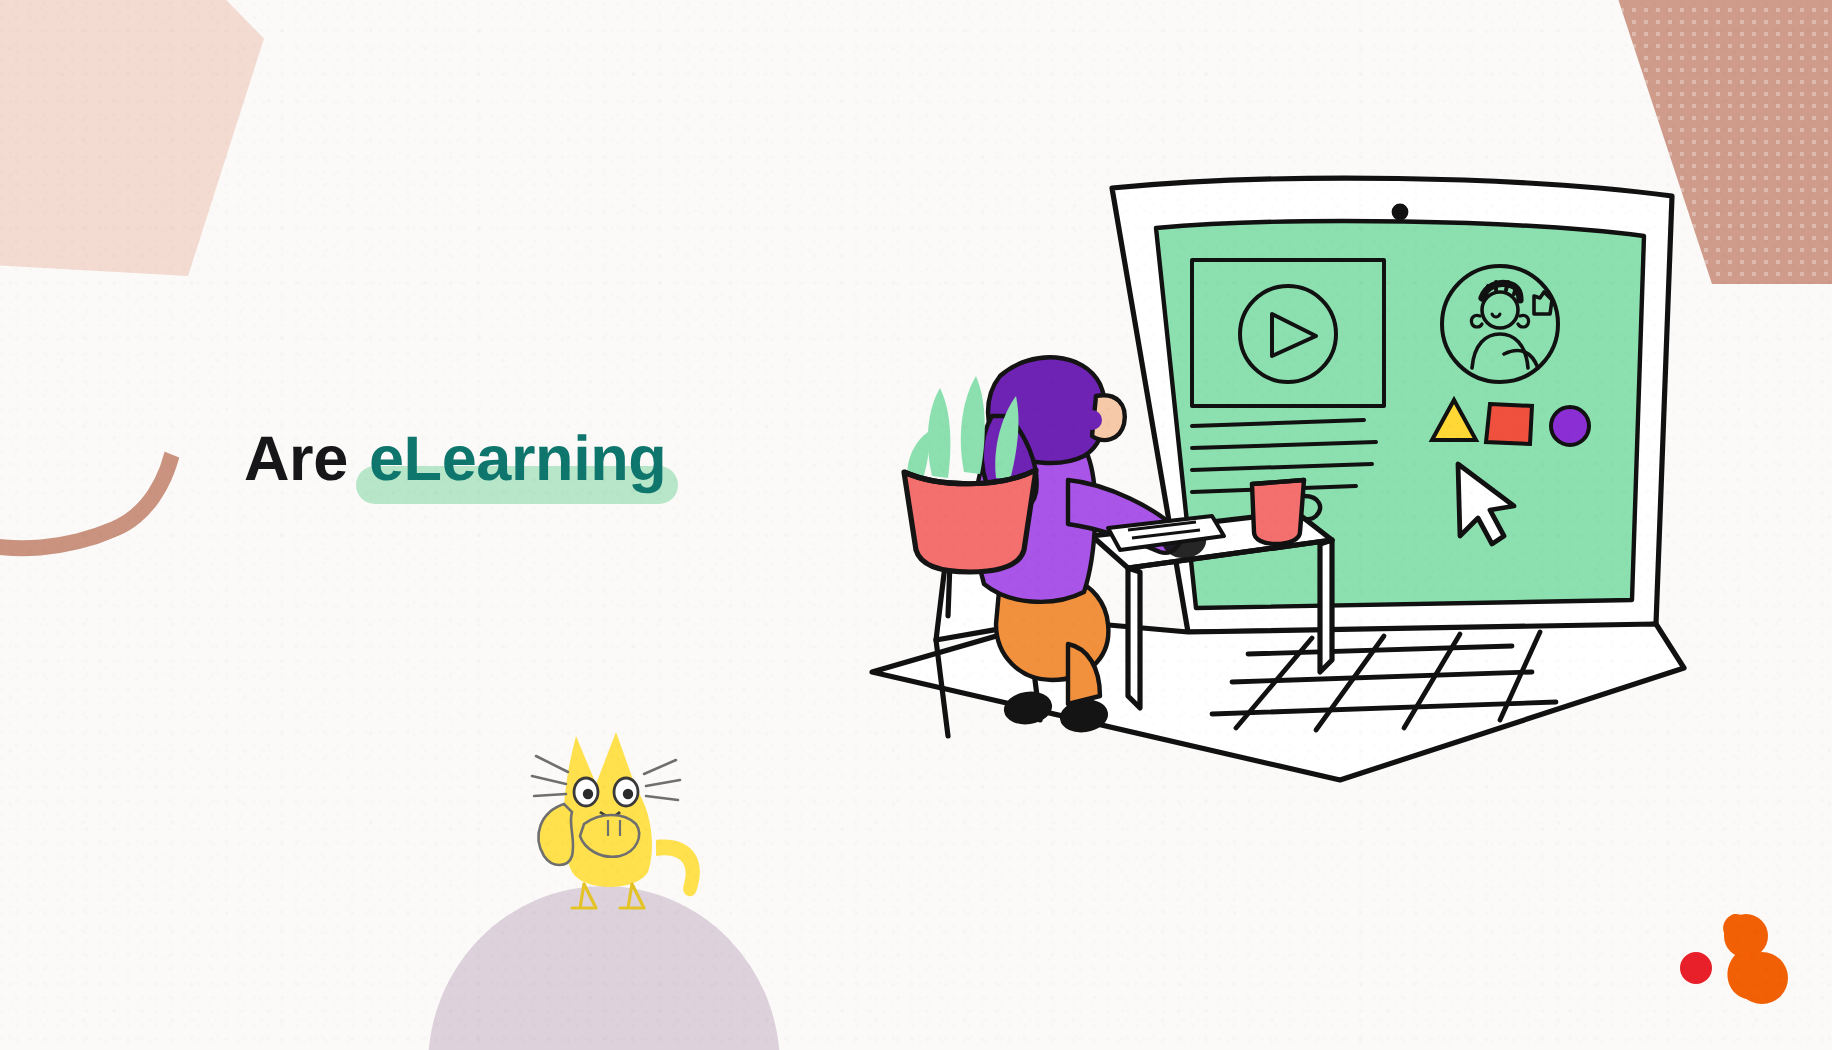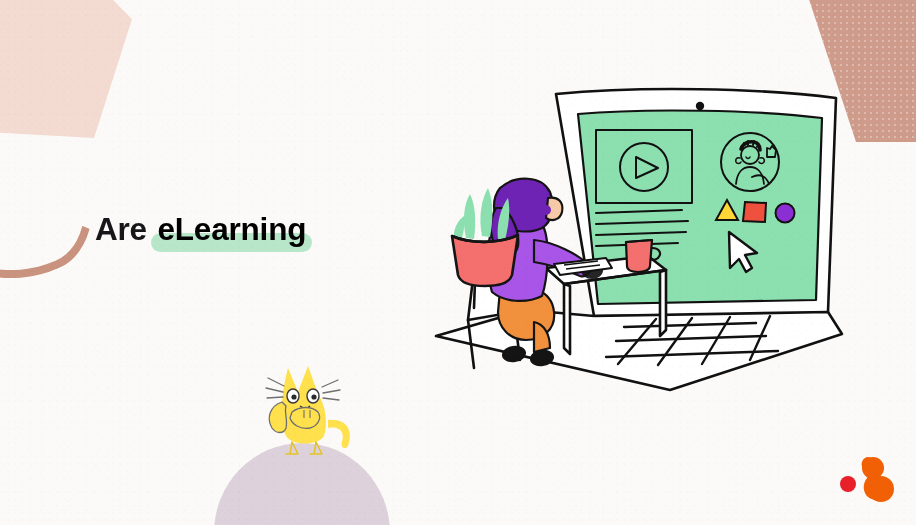--- a/index.html
+++ b/index.html
@@ -73,24 +73,24 @@
     left:95px; top:209px;
     z-index:20;
     width:380px;
   }
   .hl-line{
     font-size:31.5px;
     line-height:41px;
     white-space:nowrap;
     letter-spacing:-.2px;
   }
-  .hl-plain{ color:#17171a; font-weight:bold; }
+  .hl-plain{ color:#17171a; font-weight:bold;margin-left:27px; }
   .hl-mark{
     position:relative;
-    color:#000000;
+    color:#0f766e;
     font-weight:bold;
     padding:0 2px;
     z-index:1;
   }
   .hl-mark::before{
     content:"";
     position:absolute;
     left:-4px; right:-4px;
     bottom:-5px; height:19px;
     background:#b7e6c9;

